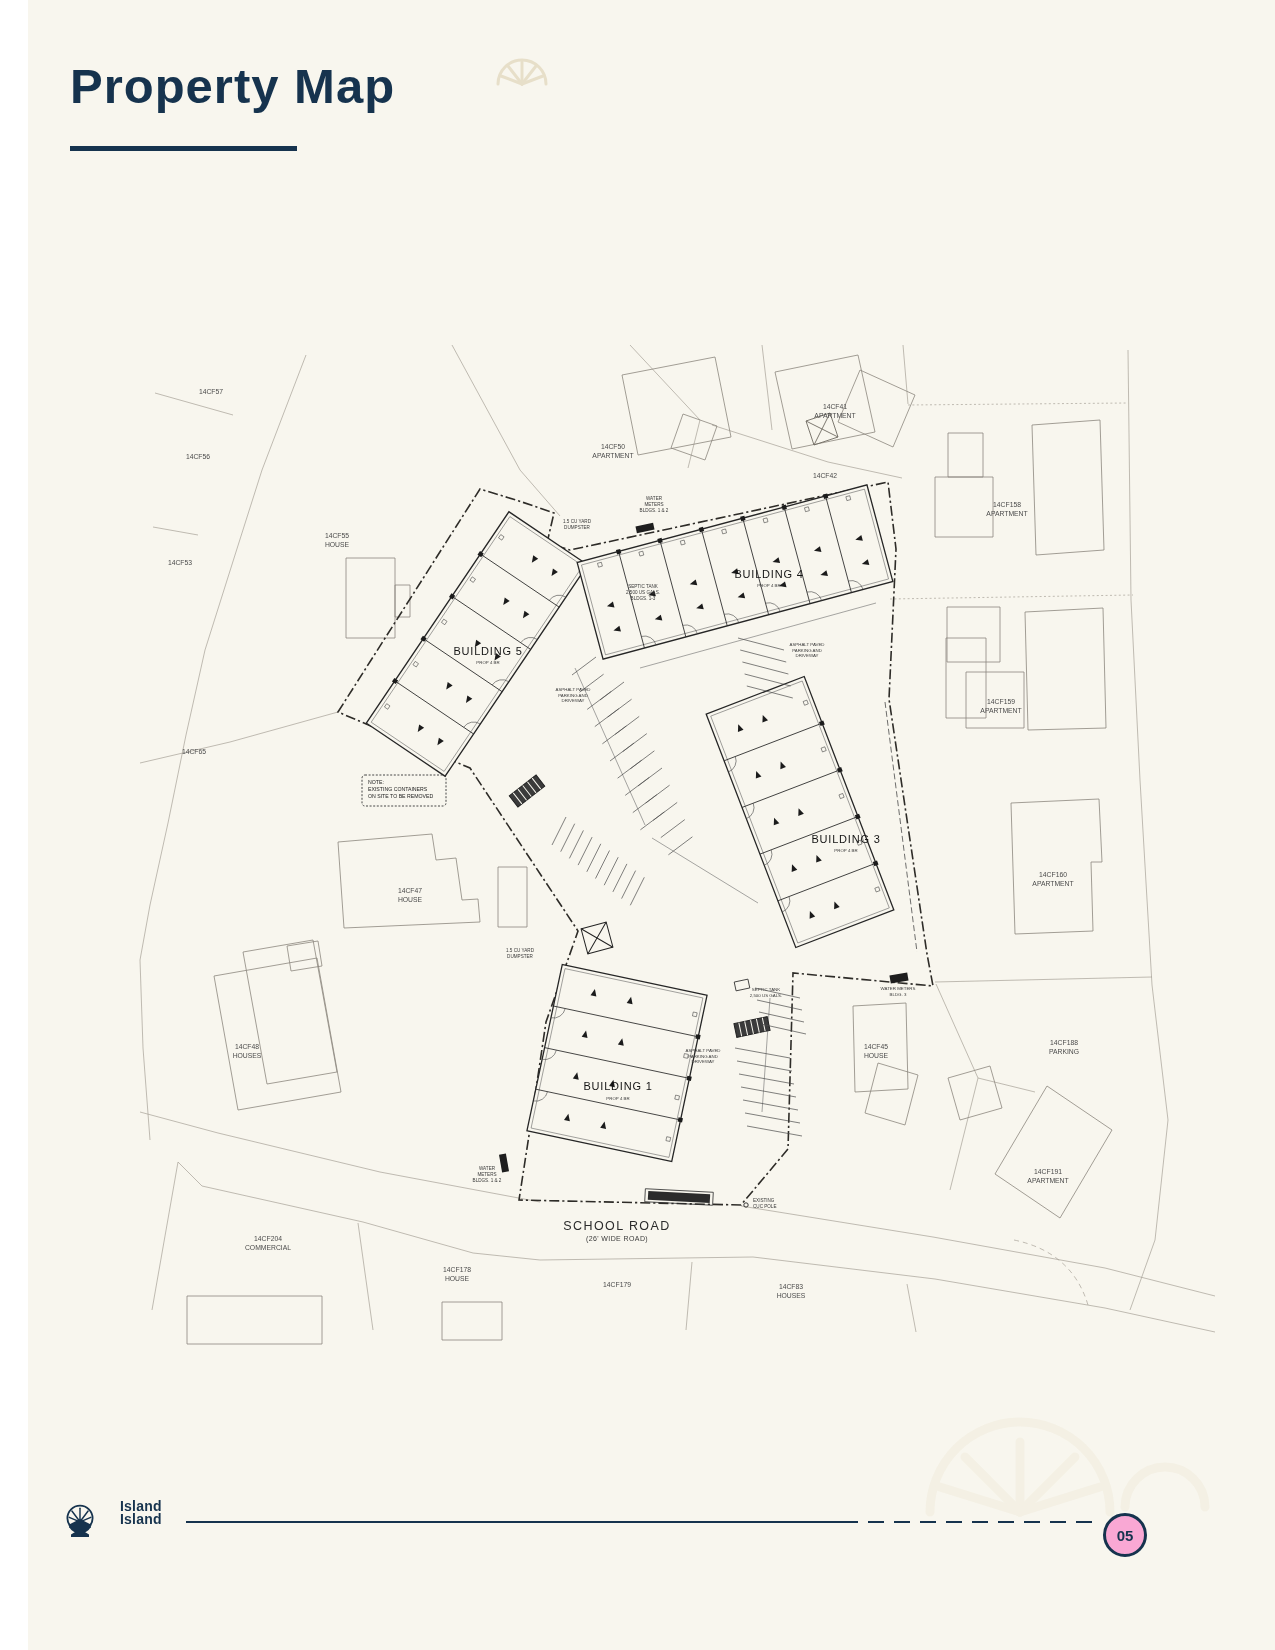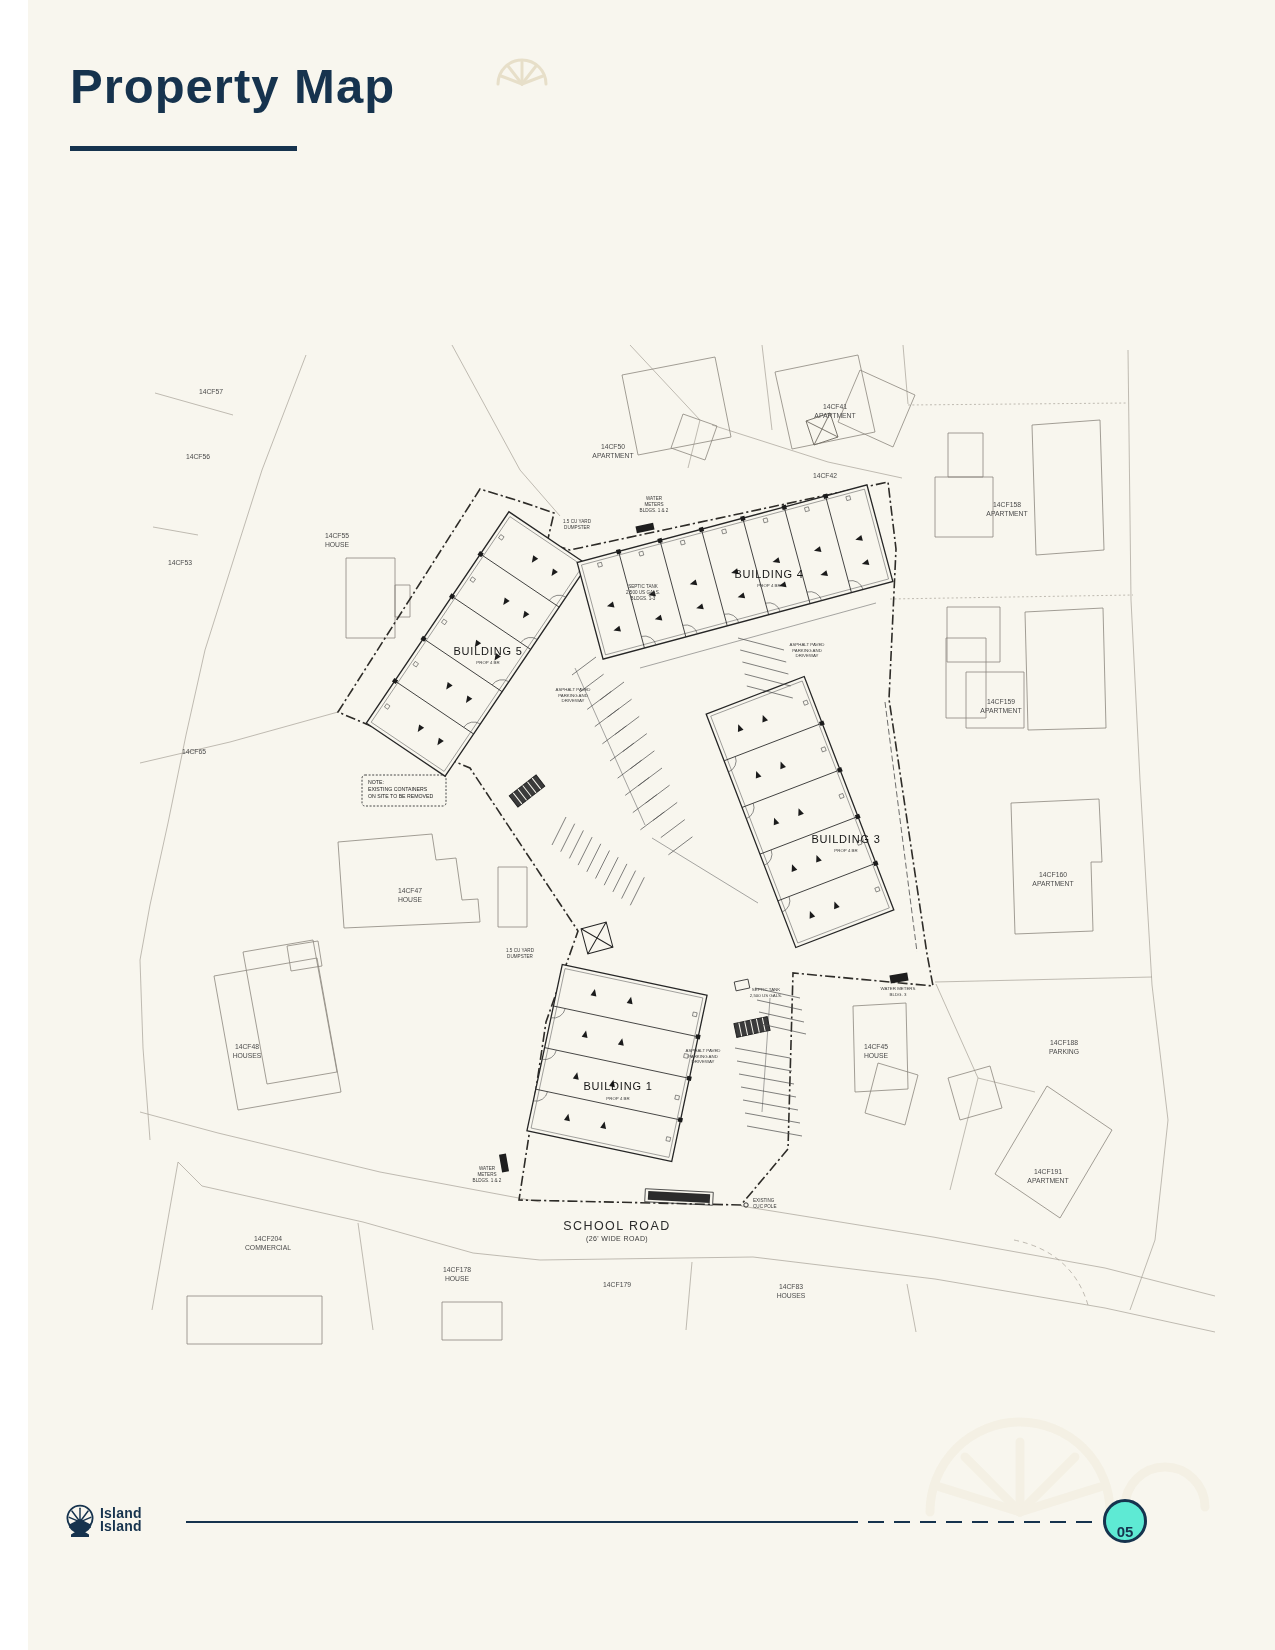--- a/index.html
+++ b/index.html
@@ -15,31 +15,31 @@
     color:#16334e;z-index:5;
   }
   .title-underline{
     position:absolute;left:70px;top:146px;width:227px;height:5px;
     background:#16334e;z-index:5;
   }
   .header-watermark{position:absolute;left:488px;top:38px;z-index:1;}
   .footer-watermark{position:absolute;left:870px;top:1412px;z-index:1;opacity:.55;}
   #site-plan{position:absolute;left:0;top:0;z-index:2;}
   .footer{position:absolute;left:0;top:1492px;width:1275px;height:70px;z-index:6;}
-  .brand{position:absolute;left:62px;top:8px;display:flex;align-items:center;gap:2px;}
+  .brand{position:absolute;left:62px;top:8px;display:flex;align-items:flex-start;gap:22px;}
   .brand-text{color:#16334e;font-weight:bold;font-size:14px;line-height:.95;letter-spacing:.2px;}
   .footer-line-solid{position:absolute;left:186px;top:29px;width:656px;height:1.5px;background:#16334e;}
   .footer-line-dashed{
     position:absolute;left:842px;top:28.5px;width:260px;height:2.5px;
     background:repeating-linear-gradient(90deg,#16334e 0 16px,rgba(0,0,0,0) 16px 26px);
   }
   .page-badge{
-    position:absolute;left:1103px;top:7px;width:38px;height:38px;border-radius:50%;
-    border:3px solid #16334e;background:#5eead4;color:#16334e;
-    display:flex;align-items:flex-end;justify-content:center;
+    position:absolute;left:1103px;top:21px;width:38px;height:38px;border-radius:50%;
+    border:3px solid #16334e;background:#f9a8d4;color:#16334e;
+    display:flex;align-items:center;justify-content:center;
     font-size:15px;font-weight:bold;
   }
   
   text{font-family:"Liberation Sans", sans-serif;}
   .t-p{fill:#4a4a4a;}
   .t-a{fill:#3a3a3a;}
   .t-b{fill:#141414;letter-spacing:.8px;}
   .t-s{fill:#3a3a3a;}
   .t-r{fill:#2b2b2b;letter-spacing:1.4px;}
   .t-r2{fill:#3a3a3a;letter-spacing:.4px;}

